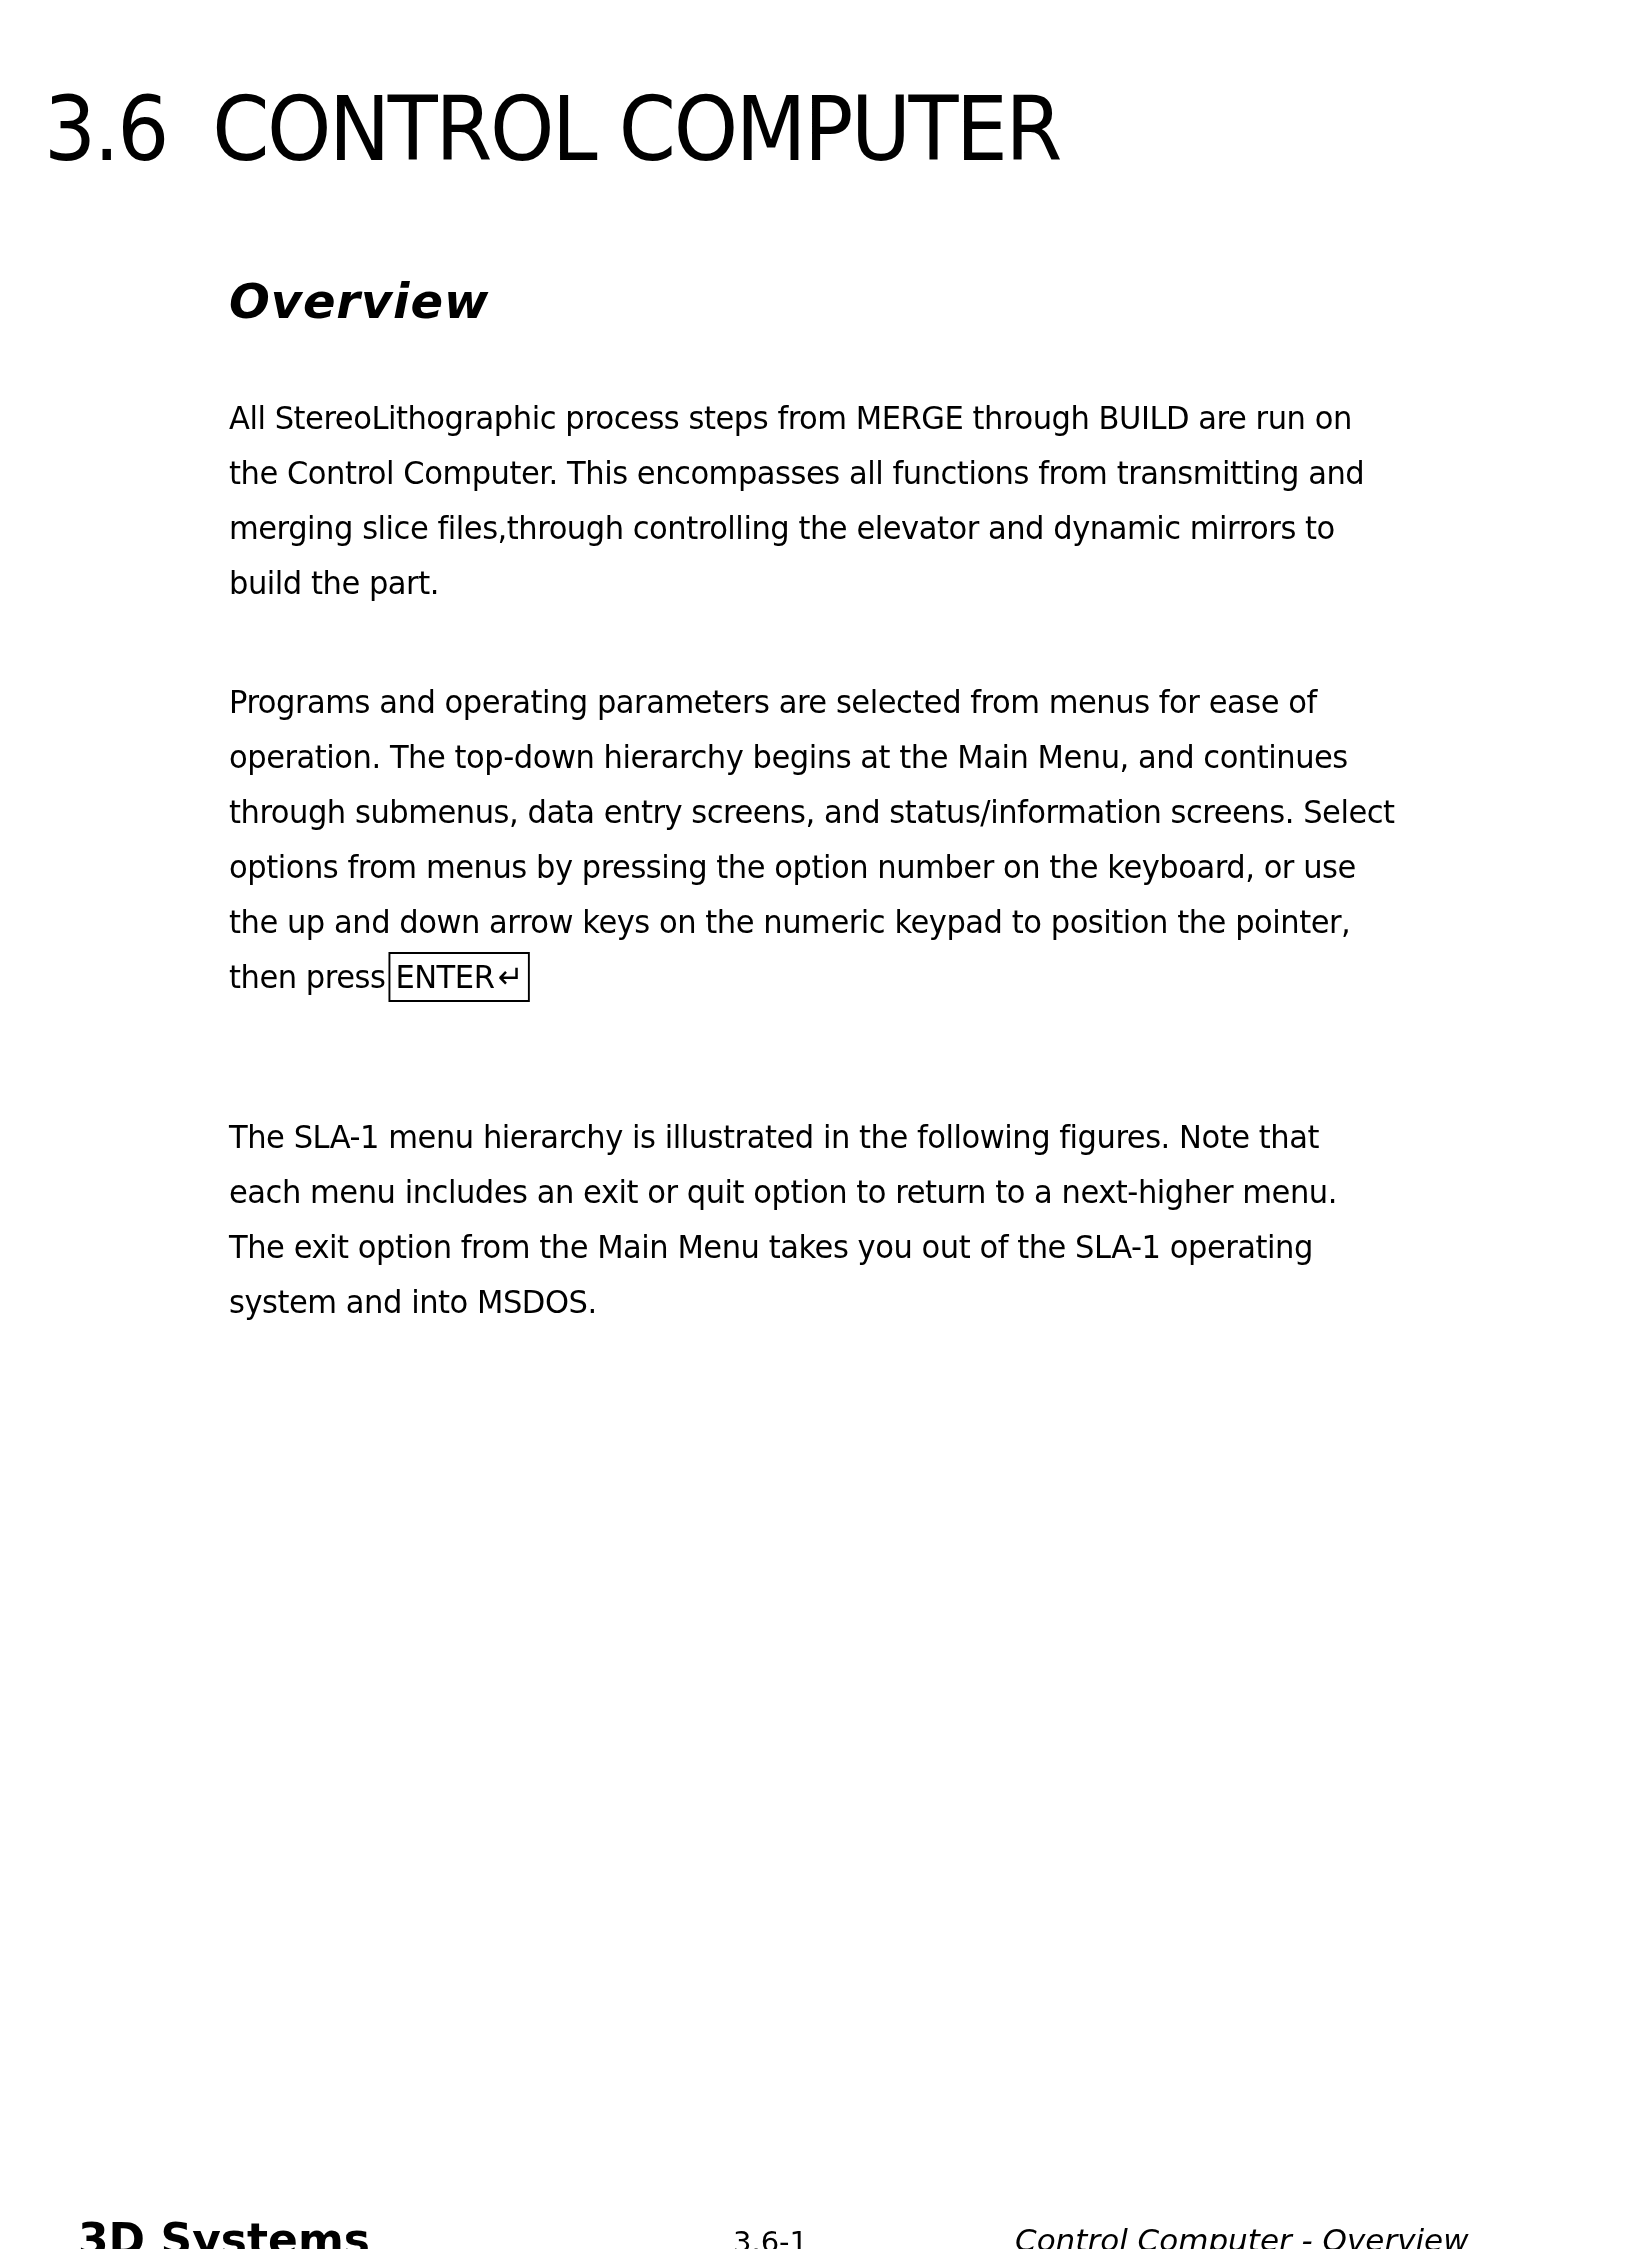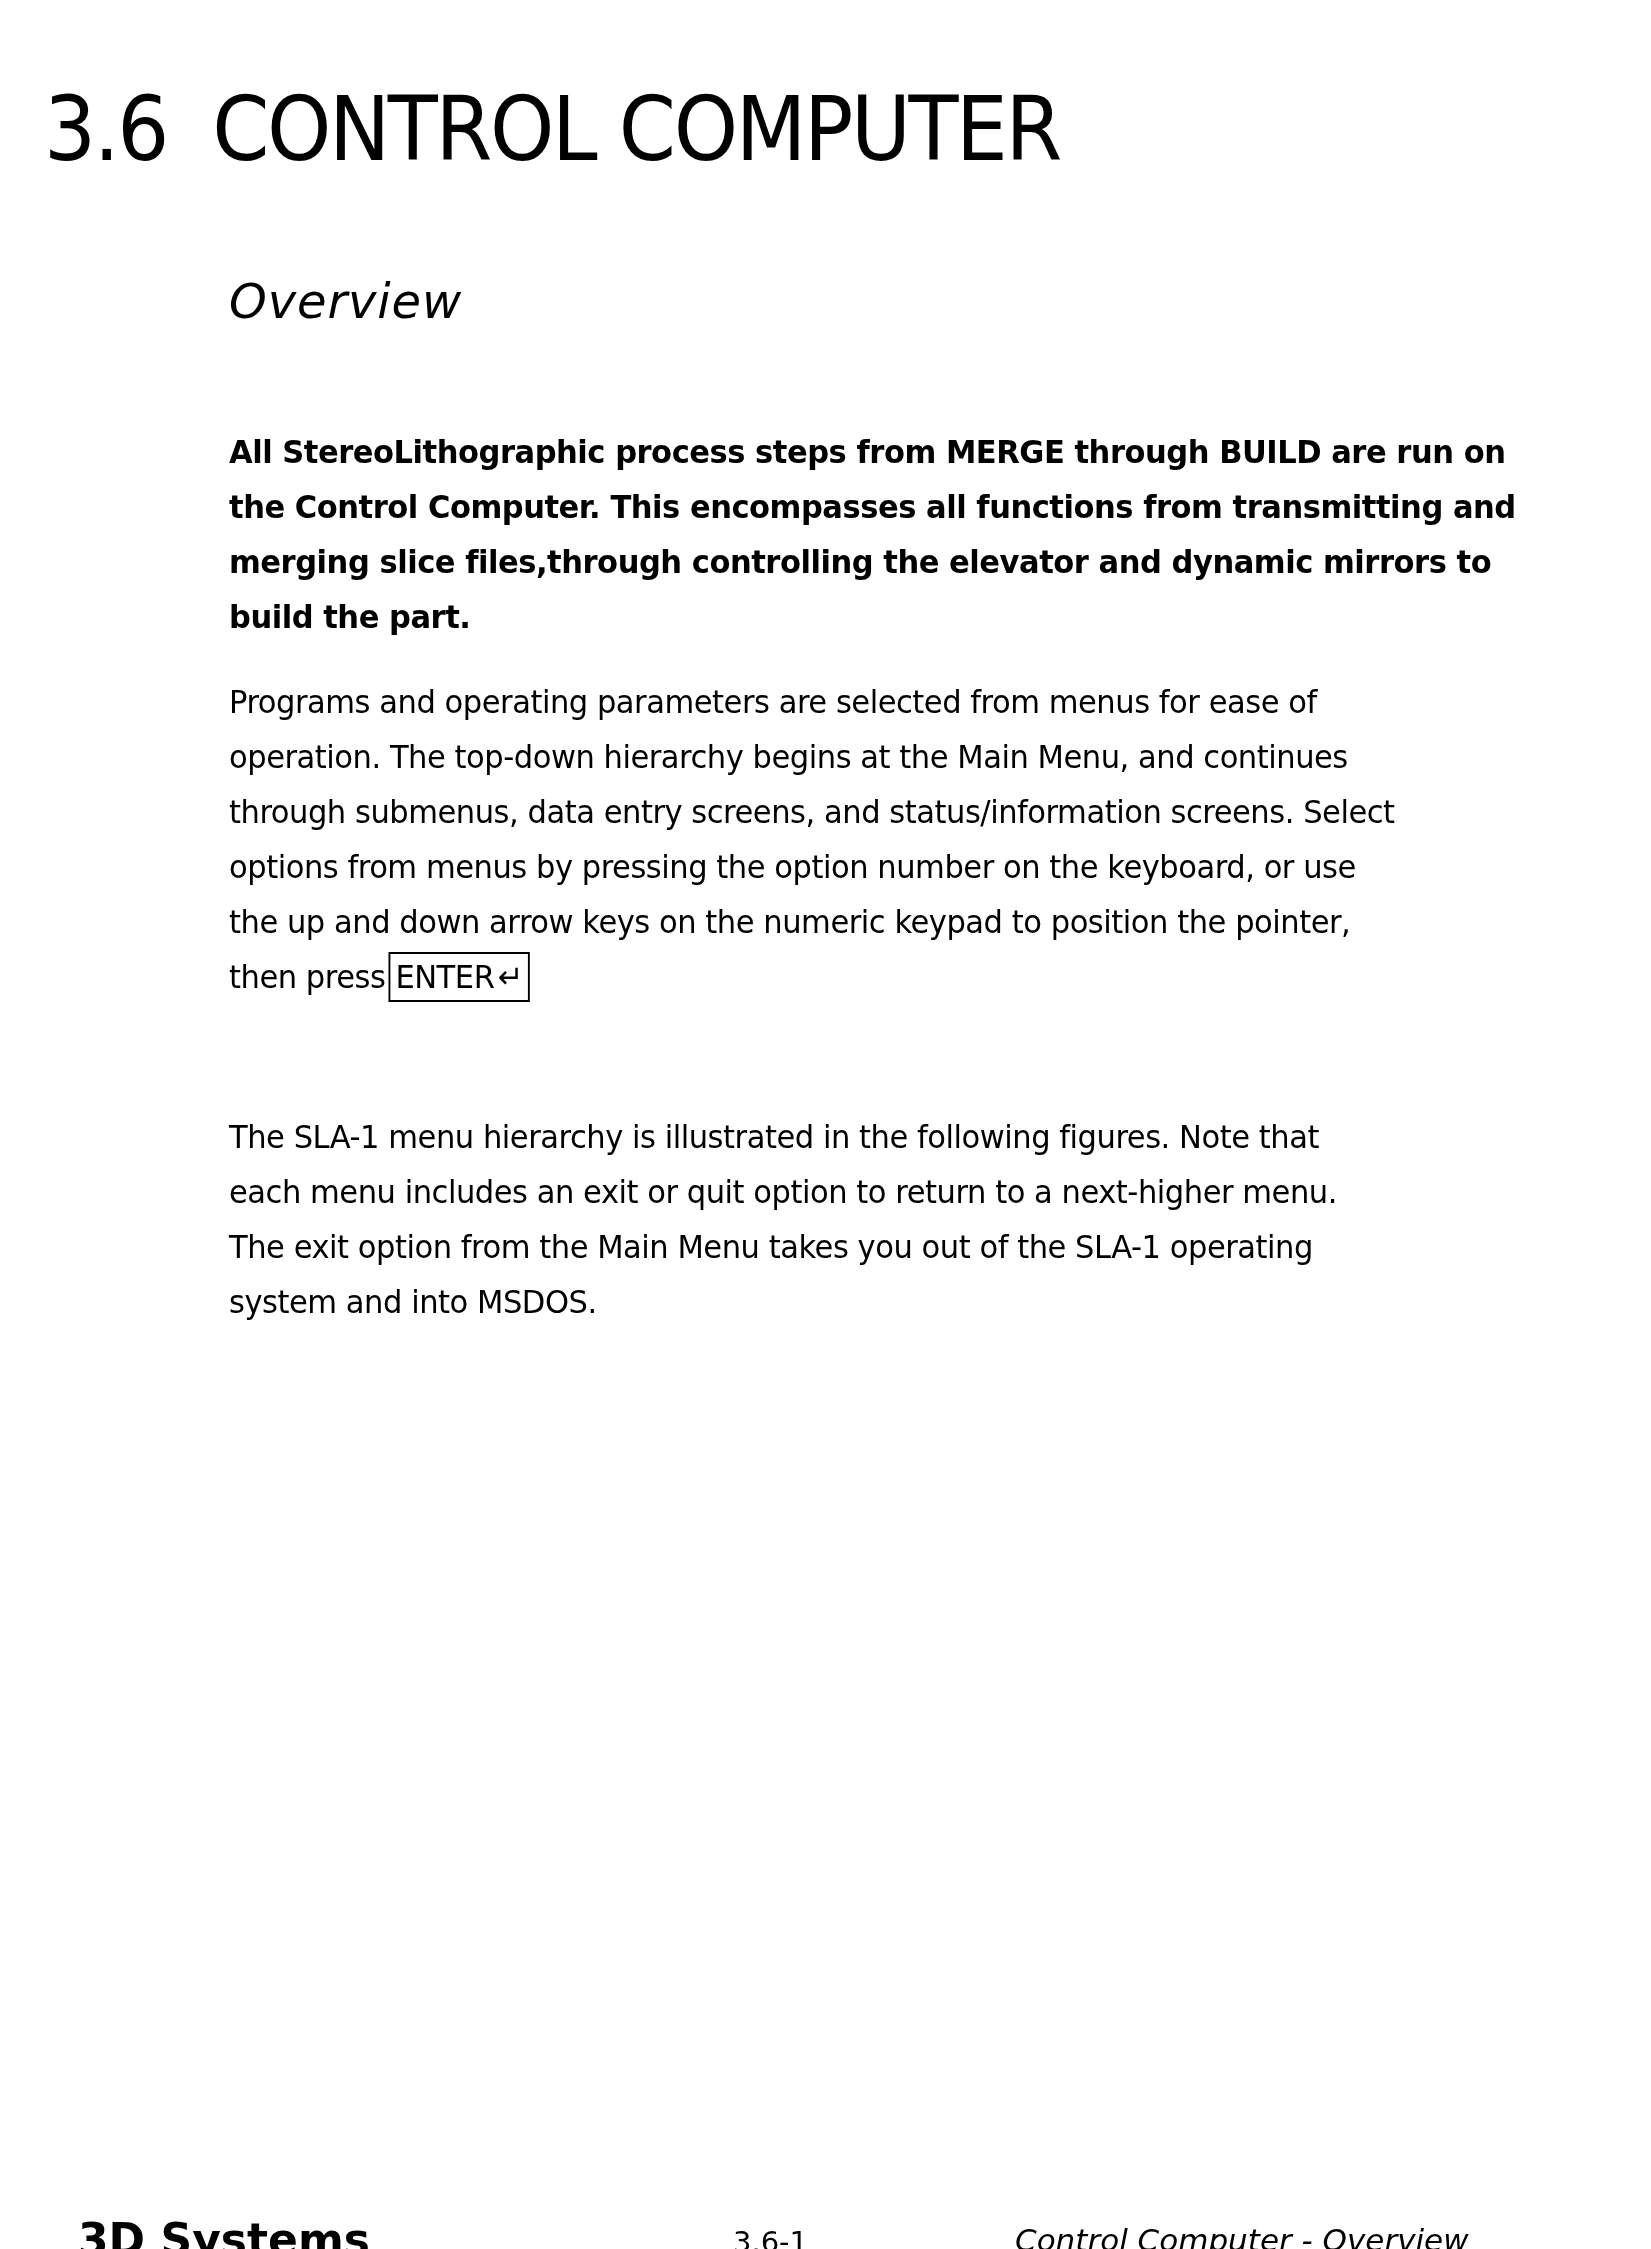--- a/index.html
+++ b/index.html
@@ -34,42 +34,42 @@
       margin-right: 49px;
     }
     .section-heading {
       position: absolute;
       left: 229px;
       top: 271px;
       font-family: "DejaVu Sans", sans-serif;
       font-style: italic;
       font-size: 48px;
       line-height: 60px;
-      font-weight: normal;
+      font-weight: bold;
       letter-spacing: 0.9px;
       margin: 0;
     }
     .para {
       position: absolute;
       left: 229px;
       width: 1365px;
       margin: 0;
     }
     .line {
       display: block;
       height: 55px;
       line-height: 55px;
       font-family: "DejaVu Sans", sans-serif;
       font-size: 32px;
       white-space: nowrap;
       letter-spacing: -0.5px;
       transform: scaleX(0.955);
       transform-origin: left center;
     }
-    #para-1 { top: 425px; font-weight: bold; }
+    #para-1 { top: 391px; }
     #para-2 { top: 675px; }
     #para-3 { top: 1110px; }
 
     .key-cap {
       display: inline-block;
       border: 2.6px solid #000;
       padding: 0 5.1px 0 5.1px;
       height: 46px;
       line-height: 46px;
       margin-left: 3.4px;

